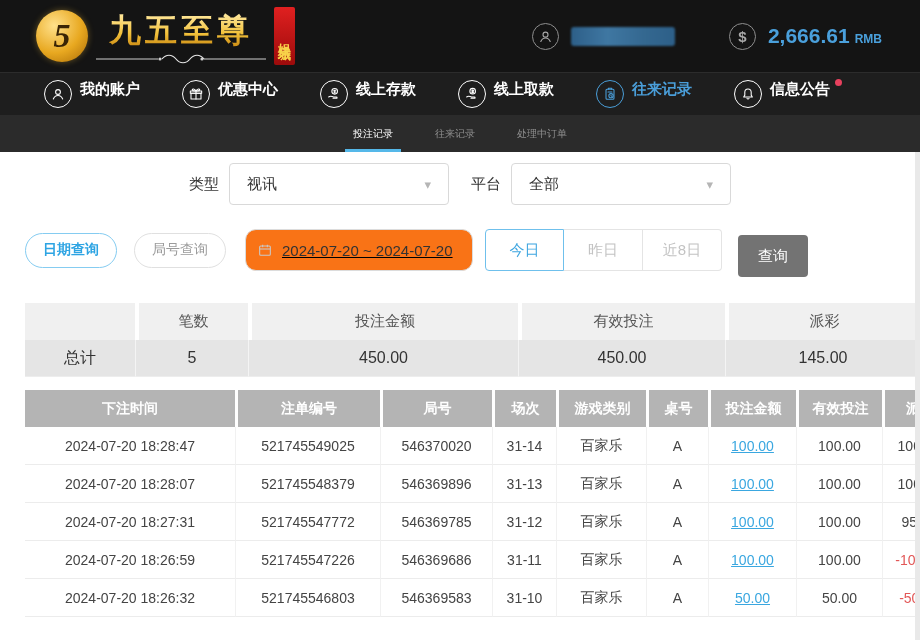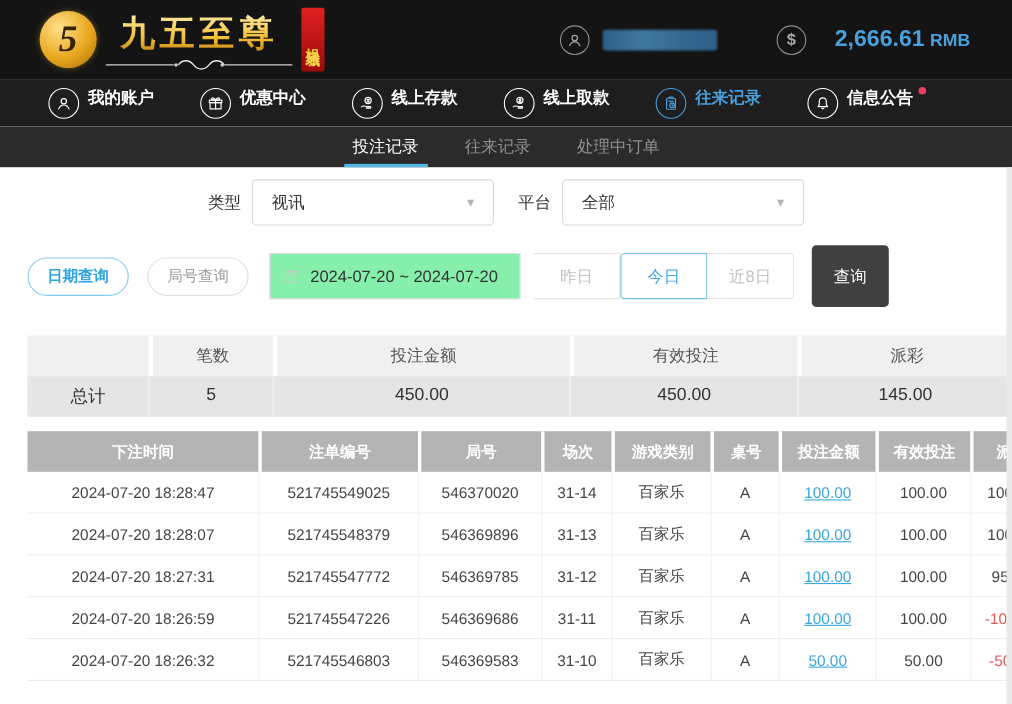--- a/index.html
+++ b/index.html
@@ -40,23 +40,23 @@
   .icon-ring {
     width:27px; height:27px; border-radius:50%; border:1.5px solid #8e8e8e;
     color:#a8a8a8; display:flex; align-items:center; justify-content:center;
     font-size:15px; font-weight:bold; flex:none;
   }
   .blur-bar {
     width:104px; height:19px; border-radius:3px; margin-right:42px;
     background:linear-gradient(90deg,#2d5f88,#3f77a2 35%,#346890 70%,#2d5f88);
     filter:blur(1.2px);
   }
-  .balance { display:flex; align-items:baseline; gap:5px;margin-left:14px; }
+  .balance { display:flex; align-items:baseline; gap:5px; }
   .balance .amount { color:#4aa0dc; font-size:21px; font-weight:bold; }
-  .balance .cur { color:#4aa0dc; font-size:16px; font-weight:bold; }
+  .balance .cur { color:#4aa0dc; font-size:12px; font-weight:bold; }
   
   .mainnav {
     height:43px; background:#1e1e1e; border-top:1px solid #2c2c2c;
     display:flex; align-items:center; padding-left:44px; gap:42px;
   }
   .nav-item { display:flex; align-items:flex-start; gap:8px; color:#fff; cursor:pointer; position:relative; }
   .nav-item .nav-ring {
     width:28px; height:28px; border-radius:50%; border:1.5px solid currentColor;
     display:flex; align-items:center; justify-content:center; flex:none;
   }
@@ -65,21 +65,21 @@
   .nav-item svg { width:16px; height:16px; stroke:currentColor; fill:none; stroke-width:1.6; stroke-linecap:round; stroke-linejoin:round; }
   .red-dot {
     position:absolute; right:-12px; top:-1px; width:7px; height:7px;
     border-radius:50%; background:#e8415e;
   }
   
   .tabbar {
     height:37px; background:#2b2b2b; display:flex; justify-content:center;
     align-items:stretch; gap:34px;
   }
-  .tab { position:relative; display:flex; align-items:center; color:#8f8f8f; font-size:15px; cursor:pointer; padding:0 4px; }
+  .tab { position:relative; display:flex; align-items:center; color:#8f8f8f; font-size:10px; cursor:pointer; padding:0 4px; }
   .tab.active { color:#fff; }
   .tab .underline { position:absolute; left:-4px; right:-4px; bottom:0; height:3px; background:#55b8e9; display:none; }
   .tab.active .underline { display:block; }
   
   .filter-row { display:flex; justify-content:center; align-items:center; gap:22px; padding-top:11px; }
   .filter-group { display:flex; align-items:center; gap:10px; }
   .filter-label { font-size:15px; color:#333; }
   .select-box {
     width:220px; height:42px; border:1px solid #d9d9d9; border-radius:4px;
     display:flex; align-items:center; justify-content:space-between;
@@ -92,39 +92,39 @@
   .chevron-up svg { width:17px; height:12px; stroke:#2b3b4e; stroke-width:2.4; fill:none; stroke-linecap:round; stroke-linejoin:round; }
   
   .query-row { margin:18px 25px 0; display:flex; align-items:center; }
   .pill {
     height:35px; padding:0 17px; border-radius:18px; display:flex; align-items:center;
     font-size:14px; cursor:pointer; background:#fff;
   }
   .pill.active { border:1px solid #85ccf1; color:#2da4e3; font-weight:bold; }
   .pill.inactive { border:1px solid #e0e0e0; color:#9b9b9b; margin-left:17px; }
   .date-box {
-    margin-left:19px; width:228px; height:42px; border:1px solid #dcdcdc; border-radius:0;
-    display:flex; align-items:center; gap:9px; padding:0 11px; cursor:pointer; background:#86efac;
+    margin-left:19px; width:228px; height:42px; border:1px solid #dcdcdc; border-radius:11px;
+    display:flex; align-items:center; gap:9px; padding:0 11px; cursor:pointer; background:#f97316;text-decoration:underline;
   }
   .date-box svg { width:16px; height:16px; stroke:#c9c9c9; fill:none; stroke-width:1.6; }
   .date-box .date-text { font-size:15px; color:#333; white-space:nowrap; }
   .quick-group { margin-left:12px; display:flex; }
   .quick-btn {
     width:79px; height:42px; display:flex; align-items:center; justify-content:center;
     font-size:15px; cursor:pointer; background:#fff;
     border:1px solid #e4e4e4; border-left:none; color:#c3c3c3;
   }
   .quick-btn:last-child { border-radius:0 4px 4px 0; }
   .quick-btn.active {
     border:1px solid #6fc0ec; color:#3fa6e0; border-radius:4px 0 0 4px;
   }
   .search-btn {
-    margin-left:16px; width:70px; height:56px; background:#404040; color:#fff;
+    margin-left:16px; width:70px; height:42px; background:#737373; color:#fff;
     border-radius:4px; display:flex; align-items:center; justify-content:center;
-    font-size:15px; cursor:pointer;
+    font-size:15px; cursor:pointer;margin-top:12px;
   }
   
   table { border-collapse:separate; border-spacing:0; }
   .summary { margin:26px 0 0 25px; width:895px; table-layout:fixed; }
   .summary th {
     background:#f0f0f0; height:37px; font-size:15px; font-weight:normal; color:#555;
     border-left:4px solid #fff; text-align:center;
   }
   .summary th:first-child { border-left:none; }
   .summary td {
@@ -289,22 +289,22 @@
     <div class="date-box">
       <svg viewBox="0 0 24 24">
           <rect x="4" y="6" width="16" height="14" rx="1.5"></rect>
           <line x1="4" y1="10.5" x2="20" y2="10.5"></line>
           <line x1="8.5" y1="4" x2="8.5" y2="8"></line>
           <line x1="15.5" y1="4" x2="15.5" y2="8"></line>
         </svg>
       <span class="date-text">2024-07-20 ~ 2024-07-20</span>
     </div>
     <div class="quick-group">
+      <div class="quick-btn active">今日</div>
       <div class="quick-btn">昨日</div>
-      <div class="quick-btn active">今日</div>
       <div class="quick-btn">近8日</div>
     </div>
     <div class="search-btn">查询</div>
   </div>
 
   <table class="summary">
     <colgroup>
         <col style="width:110px">
         <col style="width:113px">
         <col style="width:270px">

